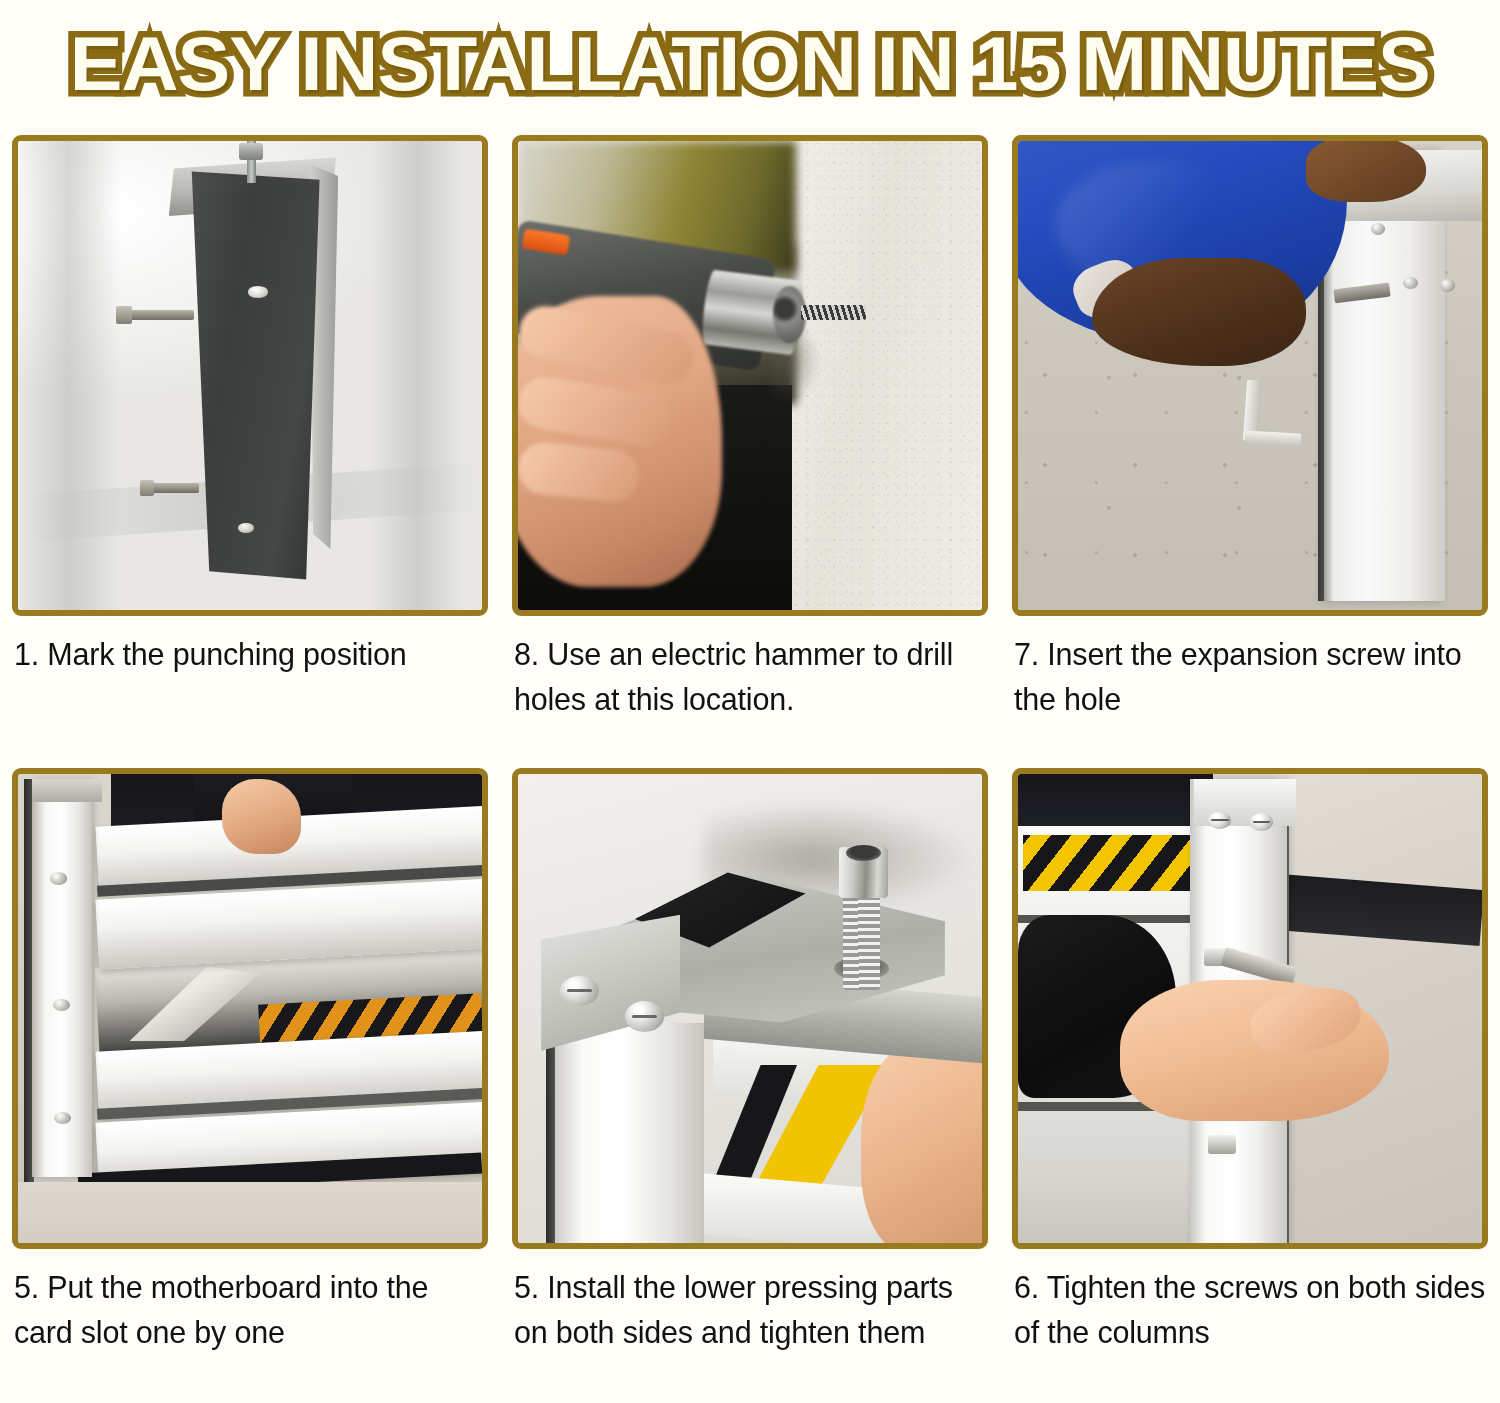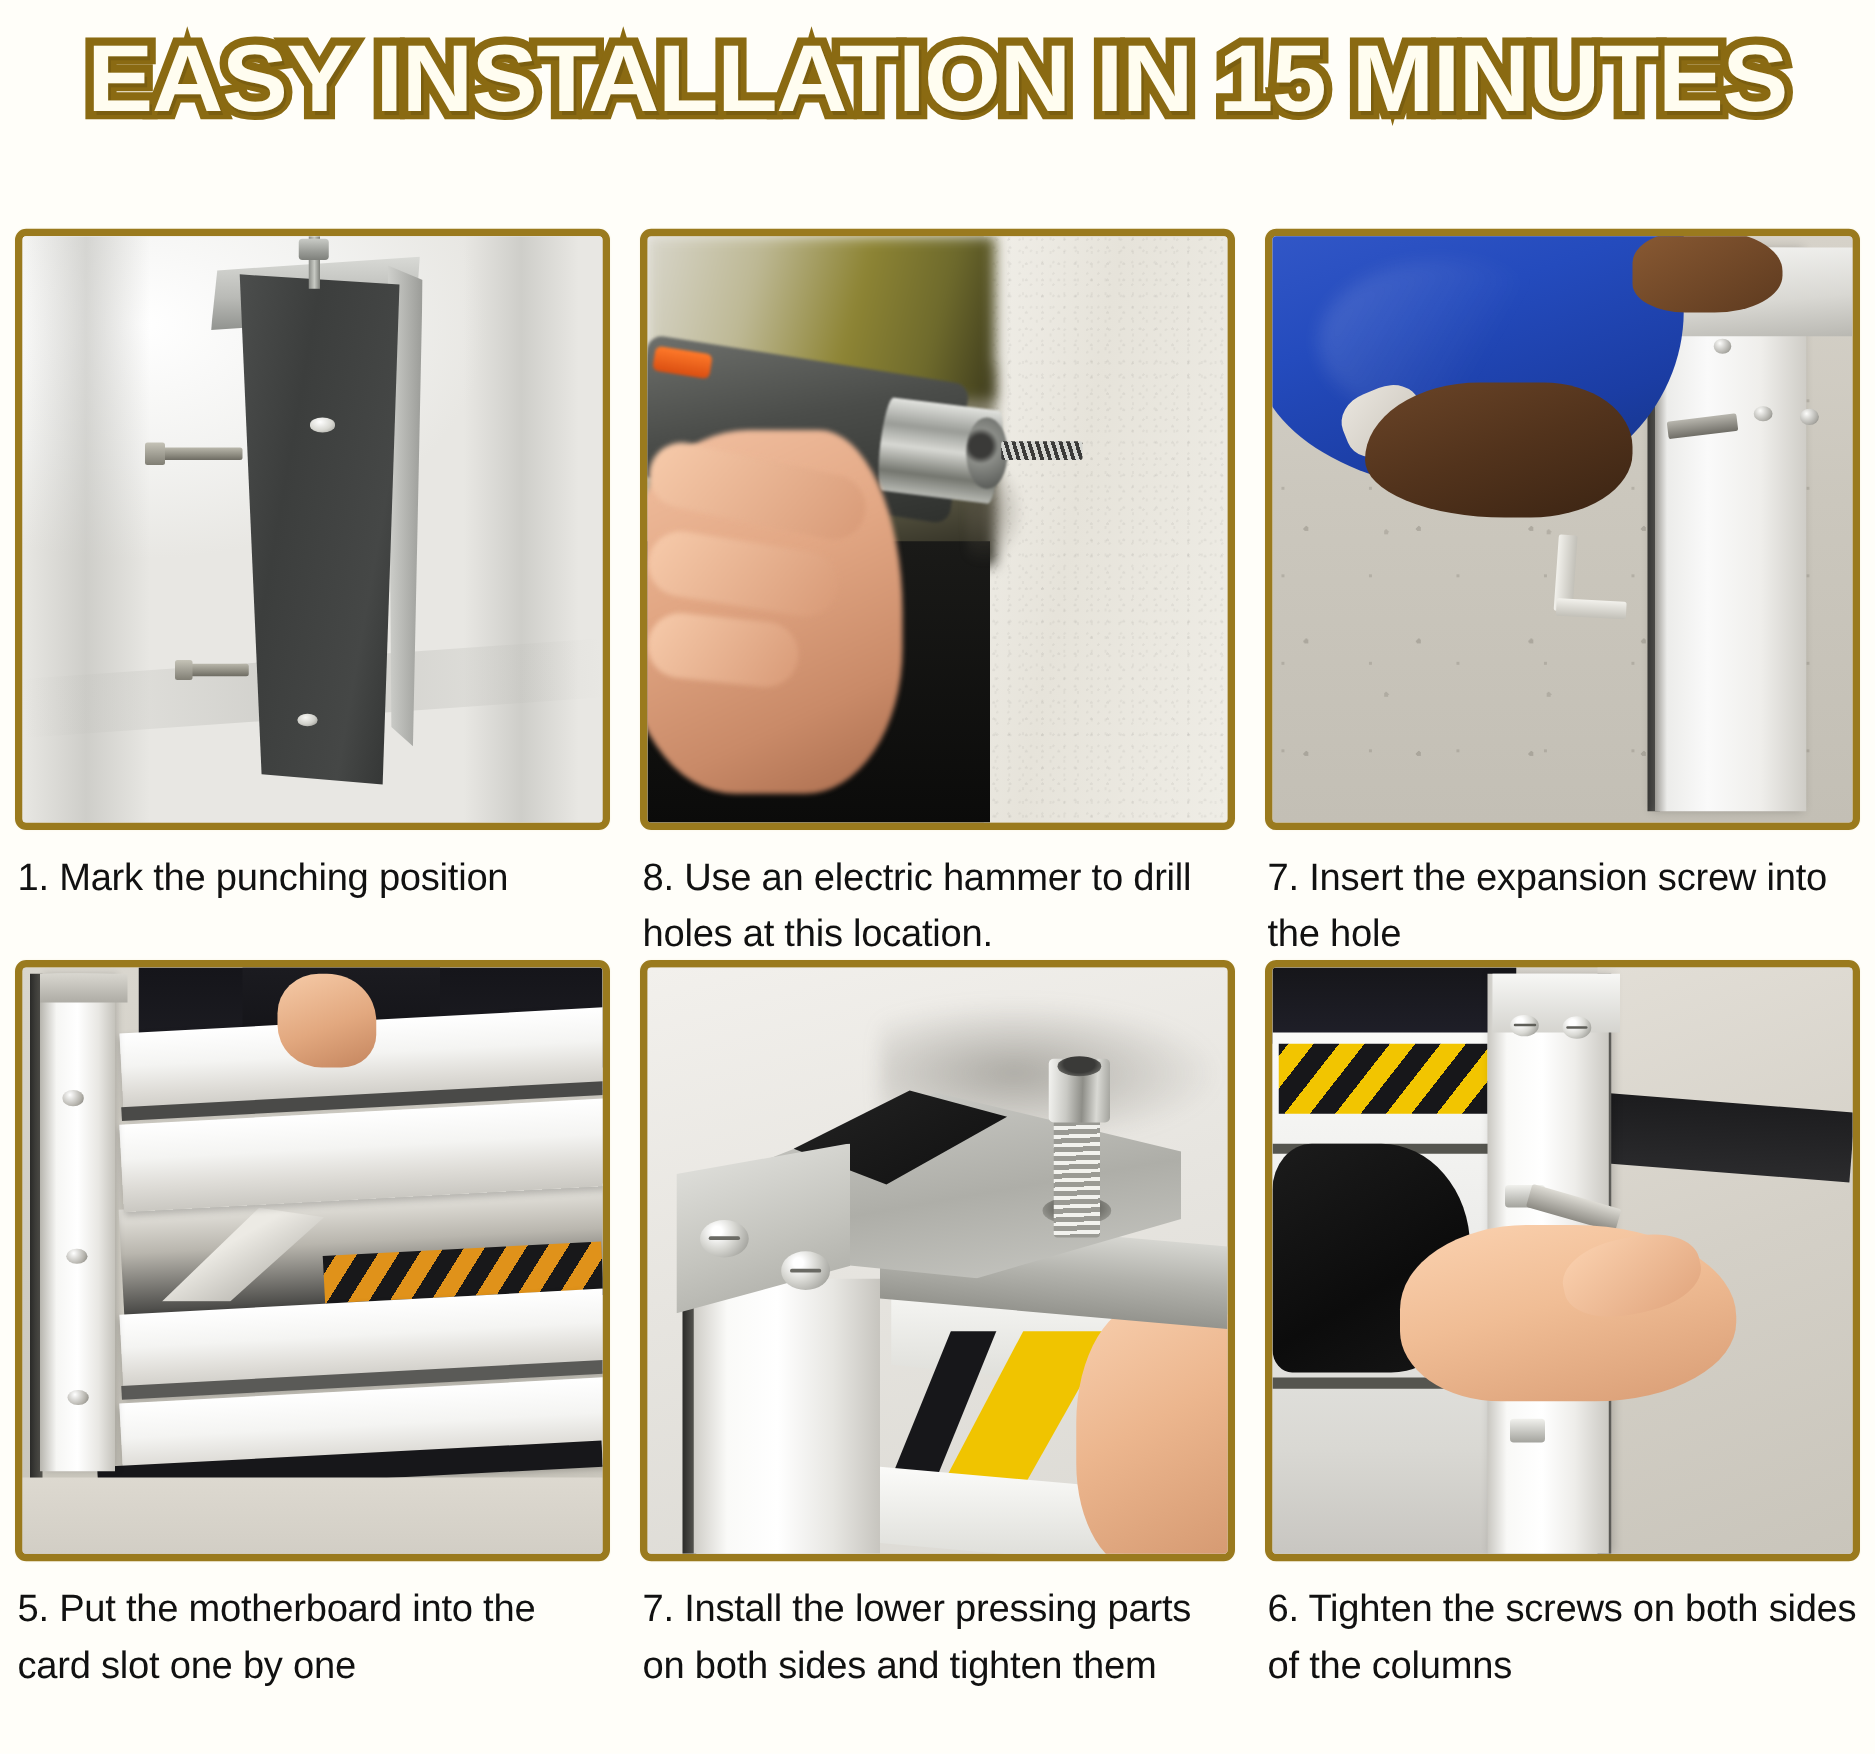--- a/index.html
+++ b/index.html
@@ -51,21 +51,21 @@
     top: 128px;
     width: 1500px;
     height: 1275px;
   }
   .row {
     position: absolute;
     left: 0;
     width: 1500px;
     display: flex;
   }
-  .row-1 { top: 7px;   height: 620px; margin-top: 48px; }
+  .row-1 { top: 7px;   height: 620px; }
   .row-2 { top: 640px; height: 635px; }
 
   .cell {
     width: 500px;
     box-sizing: border-box;
     padding: 0 12px;
     display: flex;
     flex-direction: column;
   }
 
@@ -701,21 +701,21 @@
         <div class="lay p5-bracket-top"></div>
         <div class="lay p5-hole"></div>
         <div class="lay p5-bolt-seat"></div>
         <div class="lay p5-bolt-shaft"></div>
         <div class="lay p5-bolt-head"></div>
         <div class="lay p5-bolt-hole"></div>
         <div class="lay p5-side"></div>
         <div class="lay p5-s1"></div>
         <div class="lay p5-s2"></div>
       </div>
-      <div class="caption">7. Install the lower pressing parts on both sides and tighten them</div>
+      <div class="caption">5. Install the lower pressing parts on both sides and tighten them</div>
     </div>
 
     <div class="cell">
       <div class="photo">
         <div class="lay p6-bg"></div>
         <div class="lay p6-wallR"></div>
         <div class="lay p6-skirt"></div>
         <div class="lay p6-topdark"></div>
         <div class="lay p6-panelL"></div>
         <div class="lay p6-hazard"></div>

